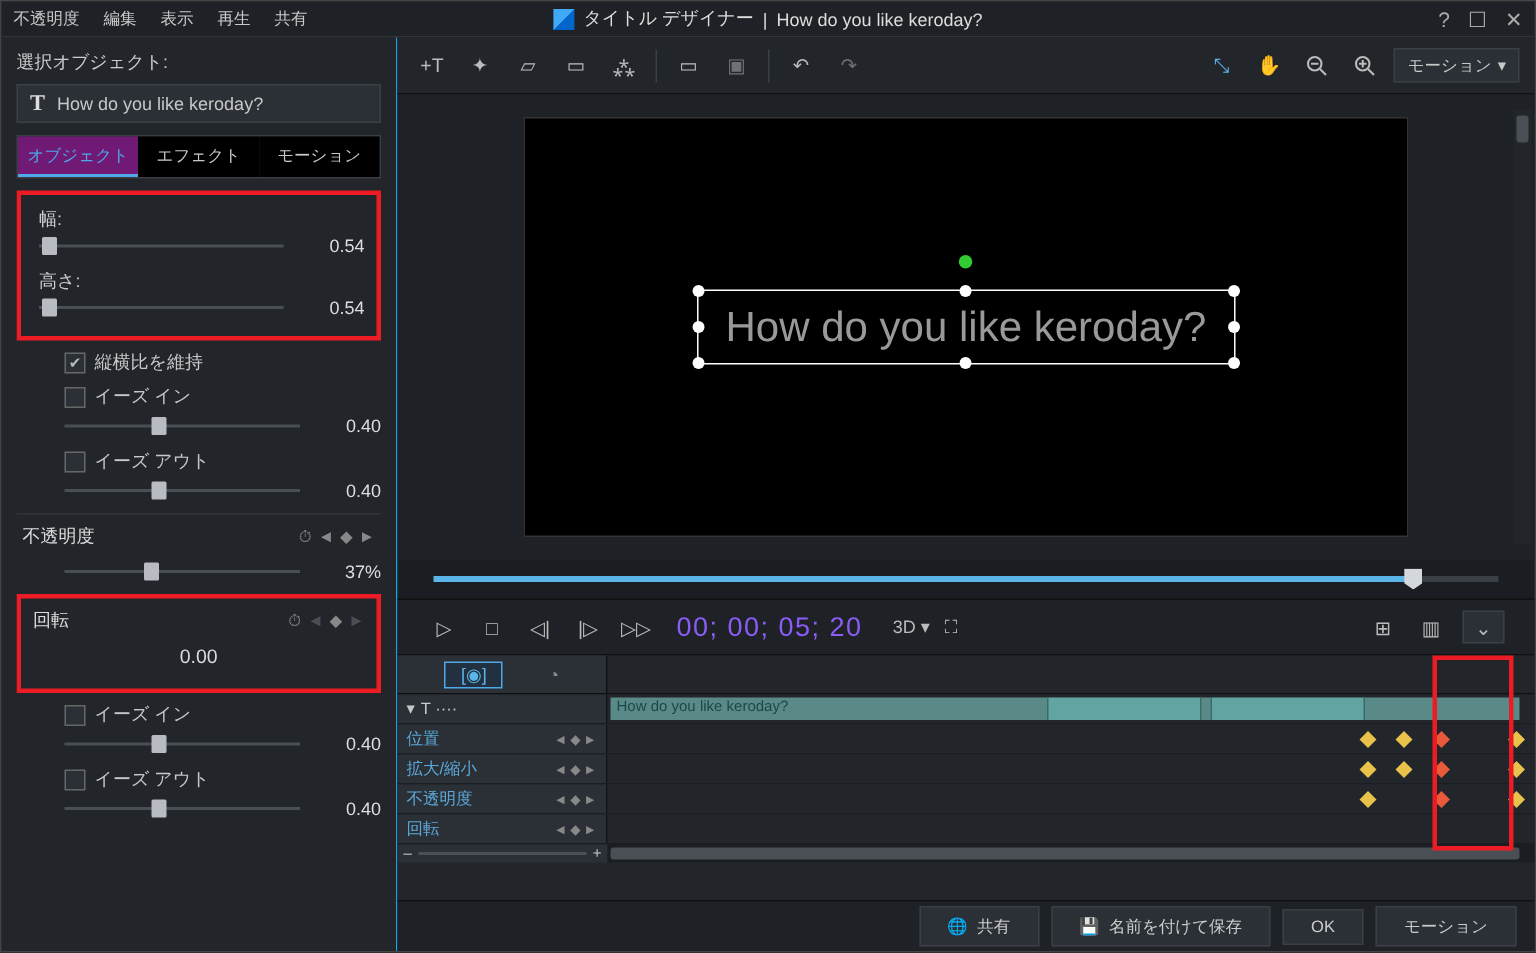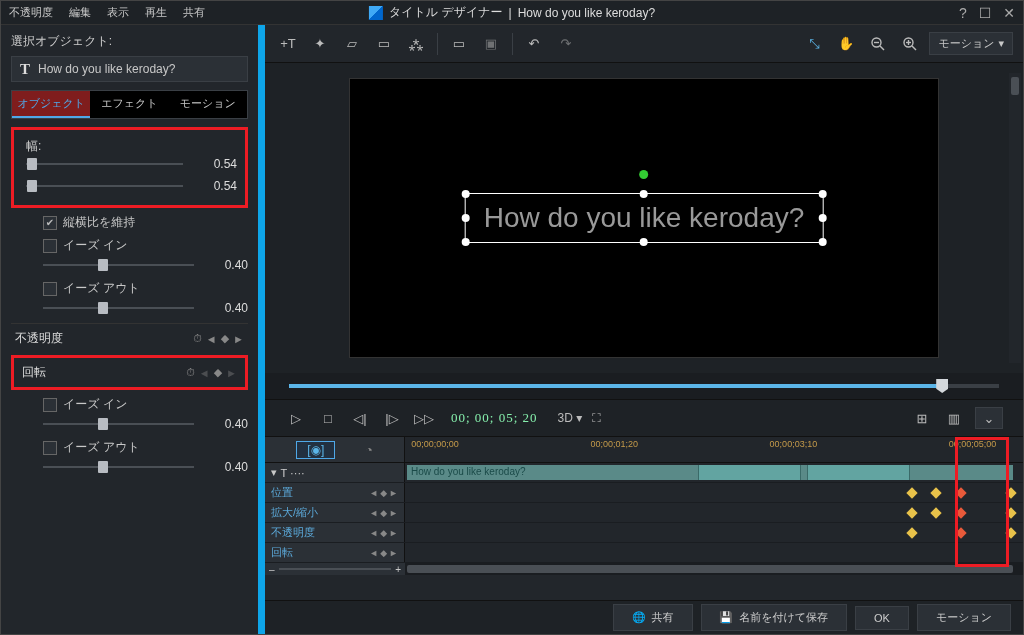--- a/index.html
+++ b/index.html
@@ -4,27 +4,27 @@
 <style>
 *{box-sizing:border-box;margin:0;padding:0;font-family:"Meiryo","Yu Gothic",sans-serif;-webkit-user-select:none}
 body{background:#1a1d21;color:#c8c8c8;font-size:12px;width:1024px;height:635px;overflow:hidden;border:1px solid #444}
 .titlebar{height:24px;background:#1e2226;display:flex;align-items:center;padding:0 8px;border-bottom:1px solid #333}
 .menu-items{display:flex;gap:16px;font-size:11px}
 .center-title{position:absolute;left:50%;transform:translateX(-50%);display:flex;align-items:center;gap:6px;font-size:12px;color:#ddd}
 .center-title .tlogo{width:14px;height:14px;background:linear-gradient(135deg,#3fa9f5 50%,#0066cc 50%);display:inline-block}
 .win-ctrls{margin-left:auto;display:flex;gap:12px;font-size:14px;color:#aaa}
 .main{display:flex;height:calc(100% - 24px)}
 
-.left{width:264px;background:#22262b;border-right:7px solid #0ea5e9;display:flex;flex-direction:column;padding:8px 10px;overflow:hidden}
+.left{width:264px;background:#22262b;border-right:1px solid #0ea5e9;display:flex;flex-direction:column;padding:8px 10px;overflow:hidden}
 .sel-label{font-size:12px;color:#ccc;margin-bottom:6px}
 .sel-row{display:flex;align-items:center;gap:8px;background:#2b3036;height:26px;padding:0 8px;border:1px solid #3a3f45;margin-bottom:8px}
 .sel-row .T{font-family:serif;font-weight:bold;font-size:15px;color:#ddd}
 .tabs{display:flex;border:1px solid #3a3f45;margin-bottom:6px}
 .tab{flex:1;text-align:center;padding:5px 0;font-size:11px;background:#000000;cursor:pointer}
-.tab.active{background:#7f1d1d;color:#4fa8e8;border-bottom:2px solid #4fa8e8}
+.tab.active{background:#701a75;color:#4fa8e8;border-bottom:2px solid #4fa8e8}
 .props{flex:1;overflow-y:auto}
 .redbox{border:3px solid #ed1c24;padding:4px 8px;margin:2px 0 6px 0}
 .prop-label{font-size:12px;color:#ccc;margin:4px 0 2px 32px}
 .slider-row{display:flex;align-items:center;gap:8px;margin:2px 0 8px 32px}
 .slider{position:relative;flex:1;height:14px}
 .track{position:absolute;top:50%;left:0;right:0;height:2px;background:#4a4f55;transform:translateY(-50%)}
 .thumb{position:absolute;top:50%;width:10px;height:12px;background:#b8bcc2;transform:translate(-50%,-50%);border-radius:1px;cursor:pointer}
 .val{width:46px;text-align:right;font-size:12px;color:#ddd}
 .checkrow{display:flex;align-items:center;gap:6px;margin:6px 0 4px 32px;font-size:12px}
 .chk{width:14px;height:14px;border:1px solid #666;background:#2b3036;display:flex;align-items:center;justify-content:center;font-size:10px;color:#bbb}
@@ -53,21 +53,21 @@
 .rot-handle{position:absolute;left:50%;top:-24px;transform:translateX(-50%);width:9px;height:9px;background:#3c3;border-radius:50%}
 .vscroll{position:absolute;right:2px;top:10px;bottom:10px;width:12px;background:#22262b}
 .vscroll .bar{position:absolute;left:2px;right:2px;top:4px;height:18px;background:#4a4f55;border-radius:2px}
 
 .scrub{height:26px;padding:0 24px;display:flex;align-items:center}
 .scrub-track{flex:1;height:4px;background:linear-gradient(90deg,#5bb5e8 0%,#5bb5e8 92%,#3a3f45 92%);position:relative}
 .scrub-thumb{position:absolute;right:8%;top:50%;width:12px;height:14px;background:#d4d8dc;transform:translate(50%,-50%);clip-path:polygon(0 0,100% 0,100% 70%,50% 100%,0 70%)}
 
 .transport{height:38px;display:flex;align-items:center;padding:0 20px;gap:10px;background:#1e2226;border-top:1px solid #111;border-bottom:1px solid #111}
 .pbtn{width:22px;height:22px;display:flex;align-items:center;justify-content:center;color:#bbb;cursor:pointer;font-size:13px}
-.timecode{font-family:Liberation Serif, serif;font-size:13px;color:#86efac;letter-spacing:1px;margin-left:6px}
+.timecode{font-family:Liberation Sans, sans-serif;font-size:18px;color:#8b5cf6;letter-spacing:1px;margin-left:6px}
 .tc-extras{display:flex;gap:10px;margin-left:10px;align-items:center;color:#bbb}
 .tr-right{margin-left:auto;display:flex;gap:10px;align-items:center}
 
 .timeline{flex:1;display:flex;flex-direction:column;background:#22262b;position:relative}
 .tl-header{height:26px;display:flex;border-bottom:1px solid #111}
 .tl-label-col{width:140px;display:flex;align-items:center;justify-content:center;gap:30px;background:#2b3036;border-right:1px solid #111}
 .tl-ruler{flex:1;position:relative;background:#22262b;font-size:9px;color:#c49a4a;font-family:monospace;overflow:hidden}
 .ruler-mark{position:absolute;top:2px}
 .tl-row{height:20px;display:flex;border-bottom:1px solid #1a1d21}
 .tl-row-label{width:140px;display:flex;align-items:center;padding:0 6px;background:#2b3036;border-right:1px solid #111;font-size:11px;gap:4px}
@@ -127,20 +127,21 @@
 
       <div class="redbox">
         <div class="prop-label" style="margin-left:4px">幅:</div>
         <div class="slider-row" style="margin-left:4px">
           <div class="slider">
               <div class="track"></div>
               <div class="thumb" style="left:4%"></div>
             </div>
           <div class="val">0.54</div>
         </div>
+        <div class="prop-label" style="margin-left:4px">高さ:</div>
         <div class="slider-row" style="margin-left:4px">
           <div class="slider">
               <div class="track"></div>
               <div class="thumb" style="left:4%"></div>
             </div>
           <div class="val">0.54</div>
         </div>
       </div>
 
       <div class="checkrow">
@@ -173,32 +174,40 @@
       </div>
 
       <div class="section-head">
         <span>不透明度</span>
         <span class="kf-ctrls">
           <span>⏱</span>
           <span>◄</span>
           <span>◆</span>
           <span>►</span>
         </span>
+      </div>
+      <div class="slider-row">
+        <div class="slider">
+            <div class="track"></div>
+            <div class="thumb" style="left:37%"></div>
+          </div>
+        <div class="val">37%</div>
       </div>
 
       <div class="redbox">
         <div class="section-head" style="border:none;padding:2px 0">
           <span>回転</span>
           <span class="kf-ctrls">
             <span>⏱</span>
             <span class="dim">◄</span>
             <span>◆</span>
             <span class="dim">►</span>
           </span>
         </div>
+        <div class="rotval">0.00</div>
       </div>
 
       <div class="checkrow">
         <span class="chk"></span>
         <span>イーズ イン</span>
       </div>
       <div class="slider-row">
         <div class="slider">
             <div class="track"></div>
             <div class="thumb" style="left:40%"></div>
@@ -301,26 +310,20 @@
         <span class="pbtn" style="background:#2b3036;border:1px solid #3a3f45;width:28px">⌄</span>
       </div>
     </div>
 
     <div class="timeline">
       <div class="tl-header">
         <div class="tl-label-col">
           <span style="color:#5bb5e8;border:1px solid #4fa8e8;padding:1px 10px;background:#223040">[◉]</span>
           <span style="color:#888">◔</span>
         </div>
-        <div class="tl-ruler">
-          <span class="ruler-mark" style="left:1%">00;00;00;00</span>
-          <span class="ruler-mark" style="left:30%">00;00;01;20</span>
-          <span class="ruler-mark" style="left:59%">00;00;03;10</span>
-          <span class="ruler-mark" style="left:88%">00;00;05;00</span>
-        </div>
       </div>
 
       <div class="red-vert"></div>
 
       <div class="tl-row">
         <div class="tl-row-label">
             <span>▾</span>
             <span class="name" style="color:#ccc">T ····</span>
           </div>
         <div class="tl-row-track">

